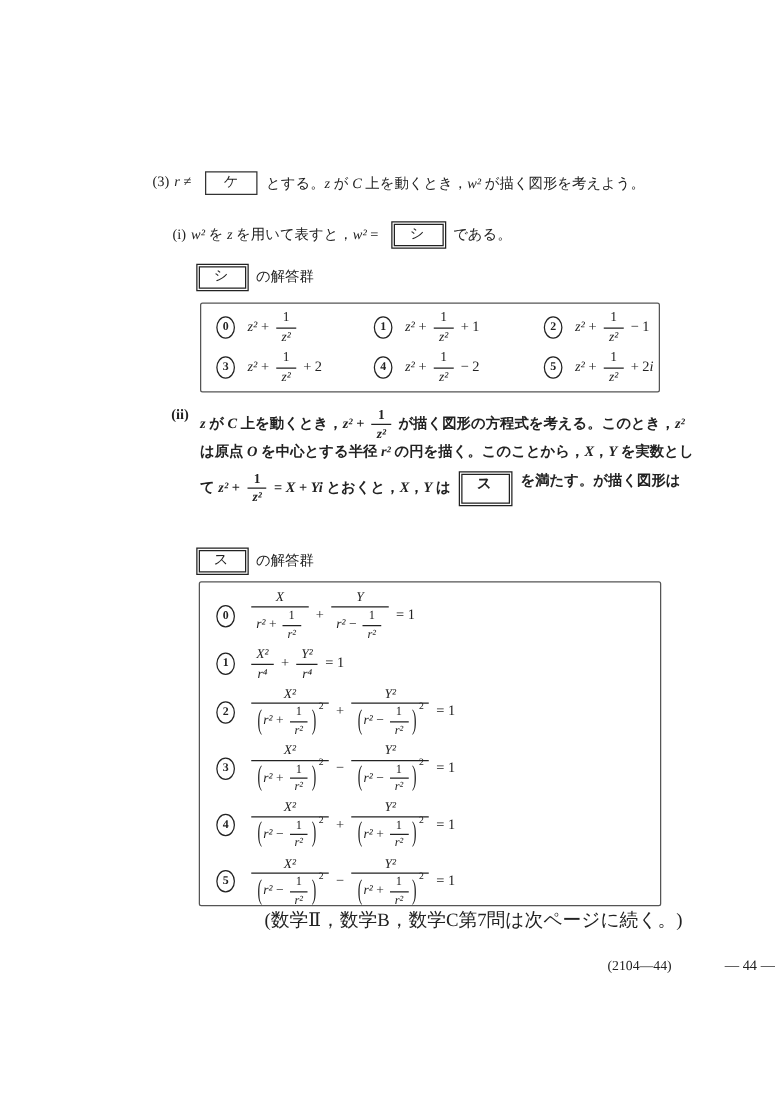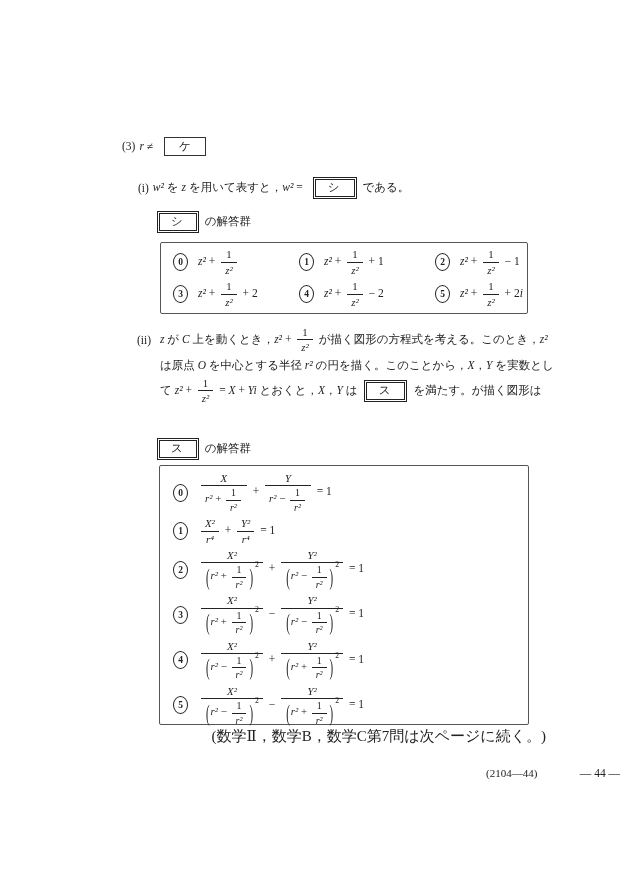--- a/index.html
+++ b/index.html
@@ -62,39 +62,40 @@
 
   .opt{display:flex;align-items:center;gap:10px;white-space:nowrap;}
 
   
   #q3-line{position:absolute;top:137px;left:122px;}
   #pi-line{position:absolute;top:177px;left:138px;}
   #shi-label-line{position:absolute;top:211px;left:157px;}
   #shi-box{top:242px;left:160px;width:366px;height:70px;}
   #shi-grid{display:grid;grid-template-columns:126px 136px auto;row-gap:2px;padding:4px 6px 4px 12px;height:62px;align-items:center;}
   #pii-para{position:absolute;top:326px;left:137px;}
-  .pline{display:flex;align-items:center;white-space:nowrap;min-height:23px;}
+  .pline{display:flex;white-space:nowrap;min-height:23px;font-weight:bold;}
   .pline .indent{display:inline-block;width:23px;flex:0 0 auto;}
   #su-label-line{position:absolute;top:438px;left:157px;}
   #su-box{top:465px;left:159px;width:368px;height:258px;}
   #su-list{display:flex;flex-direction:column;justify-content:space-around;height:100%;padding:4px 0;}
   #su-list .opt{padding-left:13px;}
   #cont-line{position:absolute;top:727px;left:0;width:546px;text-align:right;font-size:15px;}
   #page-num{position:absolute;top:767px;left:0;width:620px;text-align:right;padding-left:30px;box-sizing:border-box;font-size:11.5px;}
   #page-code{position:absolute;top:767px;left:486px;font-size:11px;}
 </style>
 </head>
 <body>
 
 <div class="page">
 
   <div id="q3-line" class="row gap">
     <span>(3)</span>
     <span><i>r</i> ≠</span>
     <span class="box-single">ケ</span>
+    <span>とする。<i>z</i> が <i>C</i> 上を動くとき，<i>w²</i> が描く図形を考えよう。</span>
   </div>
 
   <div id="pi-line" class="row gap">
     <span>(i)</span>
     <span><i>w²</i> を <i>z</i> を用いて表すと，<i>w²</i> =</span>
     <span class="box-double">シ</span>
     <span>である。</span>
   </div>
 
   <div id="shi-label-line" class="row">

